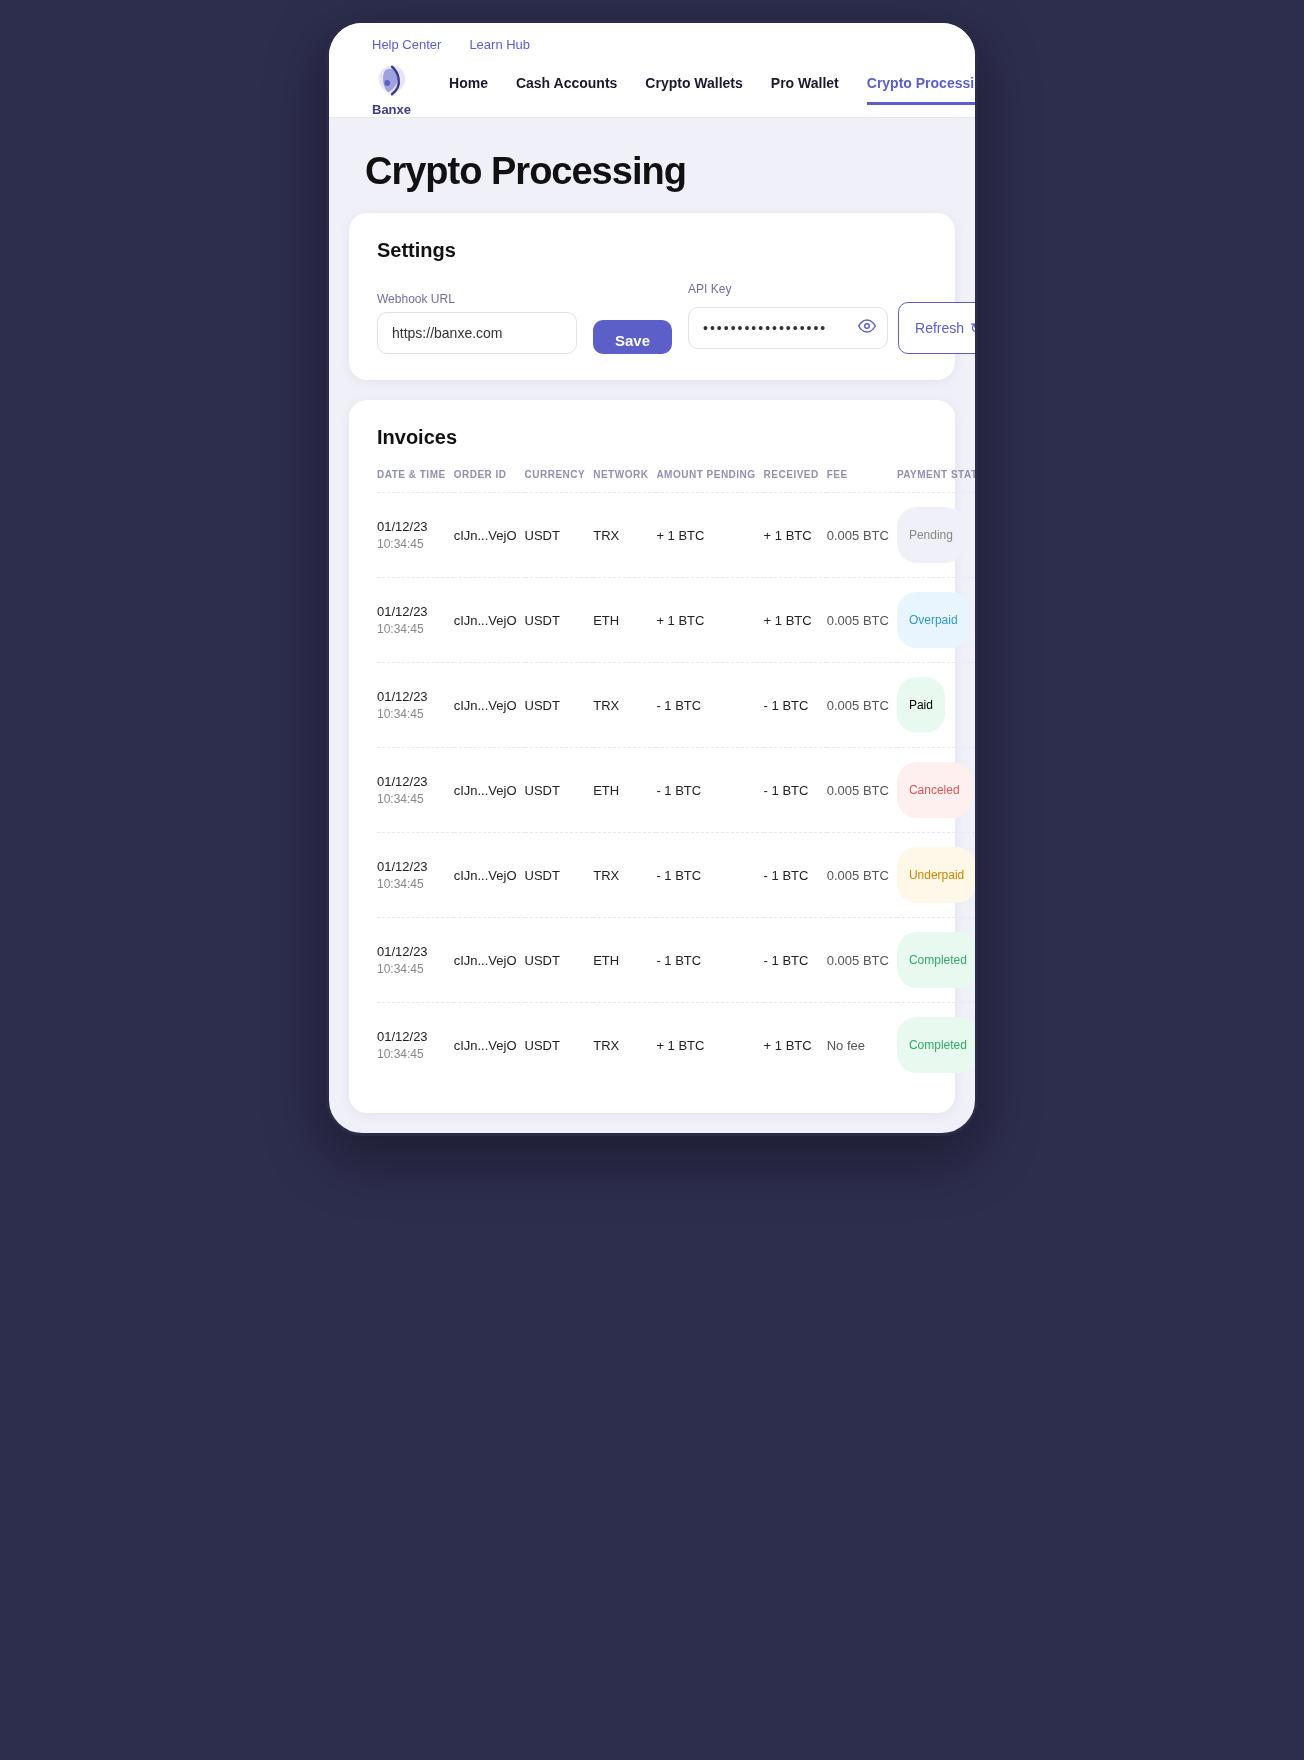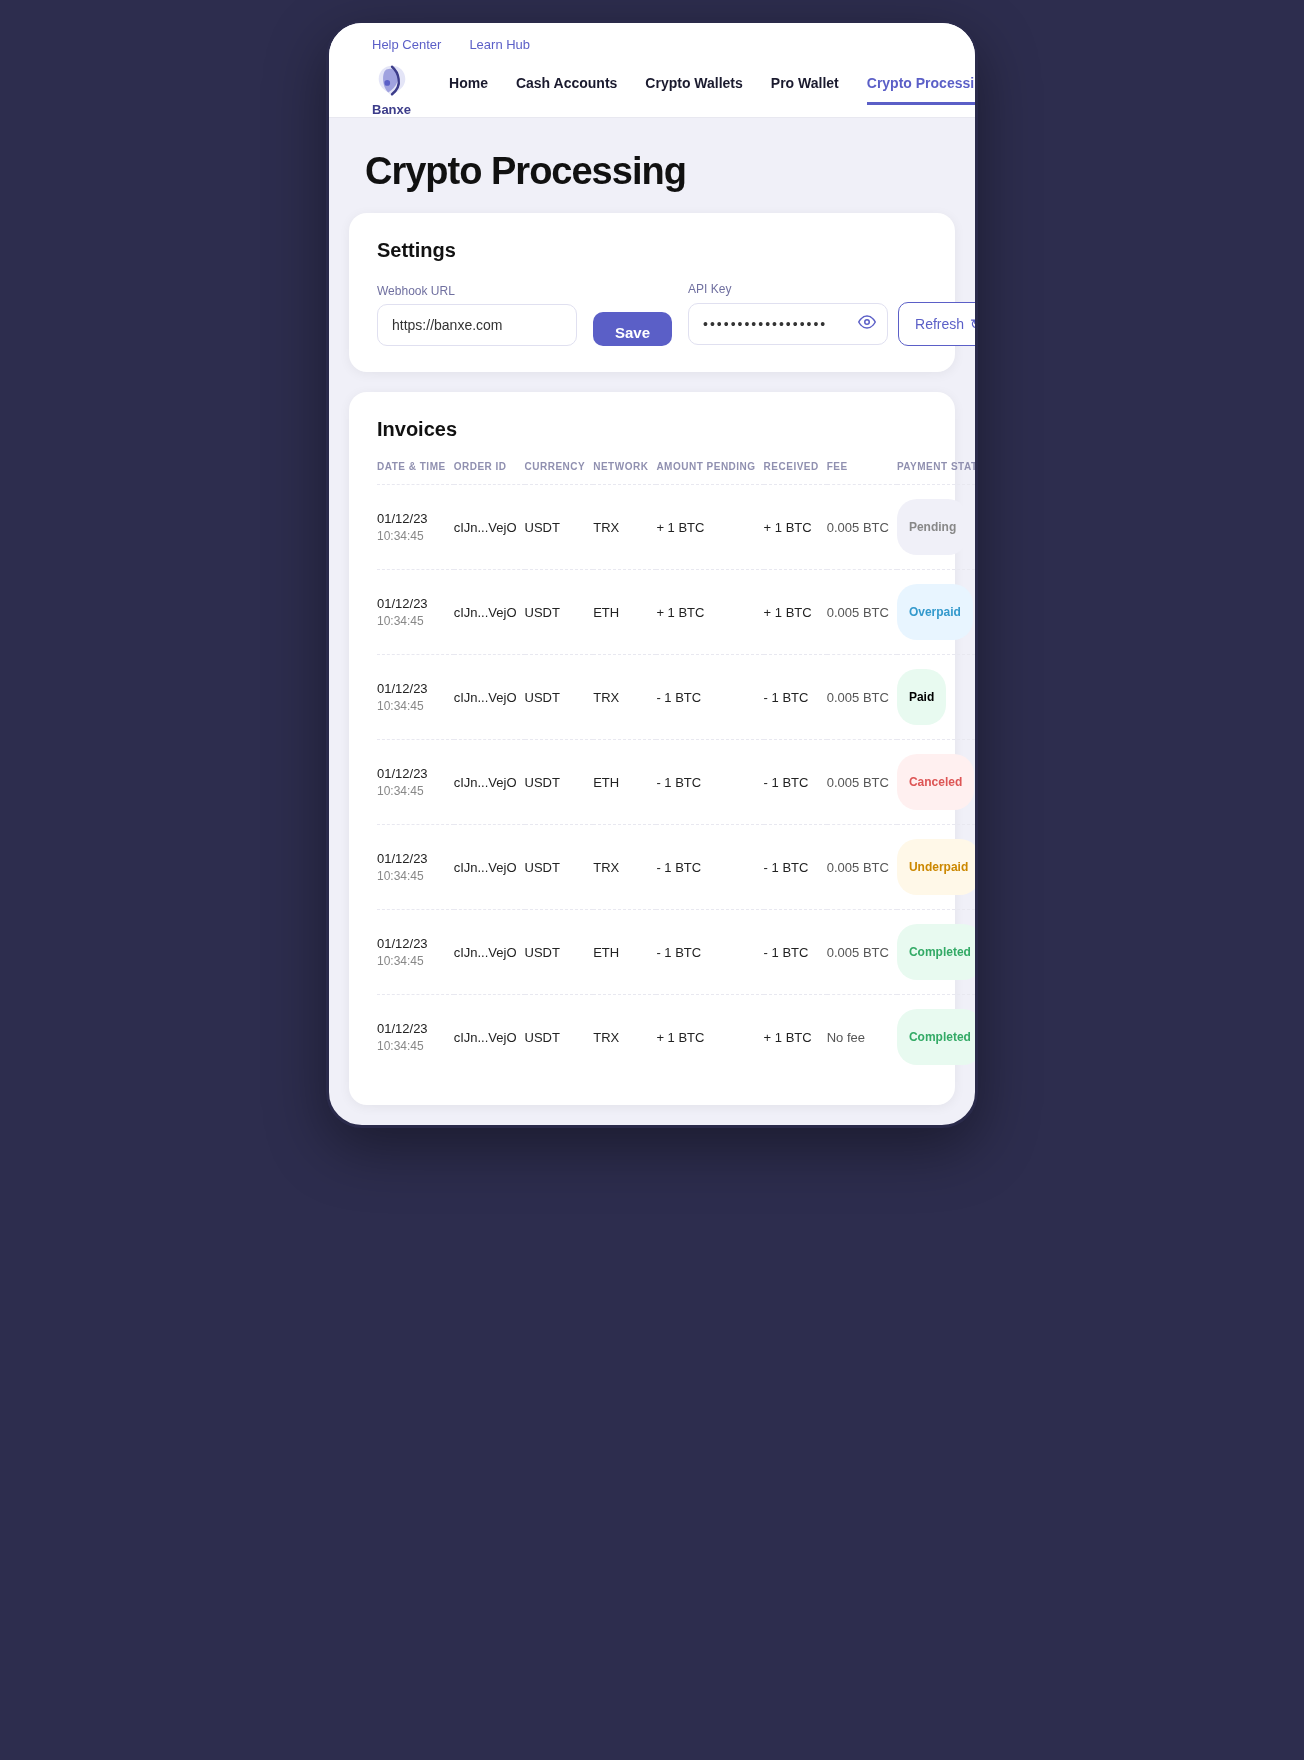--- a/index.html
+++ b/index.html
@@ -160,21 +160,21 @@
     .refresh-btn {
       border: 1.5px solid #5b5fc7;
       color: #5b5fc7;
       background: #fff;
       border-radius: 10px;
       padding: 11px 16px;
       font-size: 14px;
       font-weight: 500;
       cursor: pointer;
       white-space: nowrap;
-      height: 44px;
+      height: 52px;
       display: flex;
       align-items: center;
       gap: 6px;
     }
     .invoices-card {
       background: #fff;
       border-radius: 18px;
       margin: 0 20px 20px 20px;
       padding: 26px 28px;
       box-shadow: 0 2px 12px rgba(0,0,0,0.06);
@@ -236,21 +236,21 @@
     }
     .date-time {
       color: #888;
       font-size: 12px;
     }
     .status-badge {
       display: inline-block;
       padding: 21px 12px;
       border-radius: 20px;
       font-size: 12px;
-      font-weight: 700;
+      font-weight: 400;
     }
     .status-pending {
       background: #f0f0f8;
       color: #888;
     }
     .status-overpaid {
       background: #e8f5ff;
       color: #3399cc;
     }
     .status-paid {

